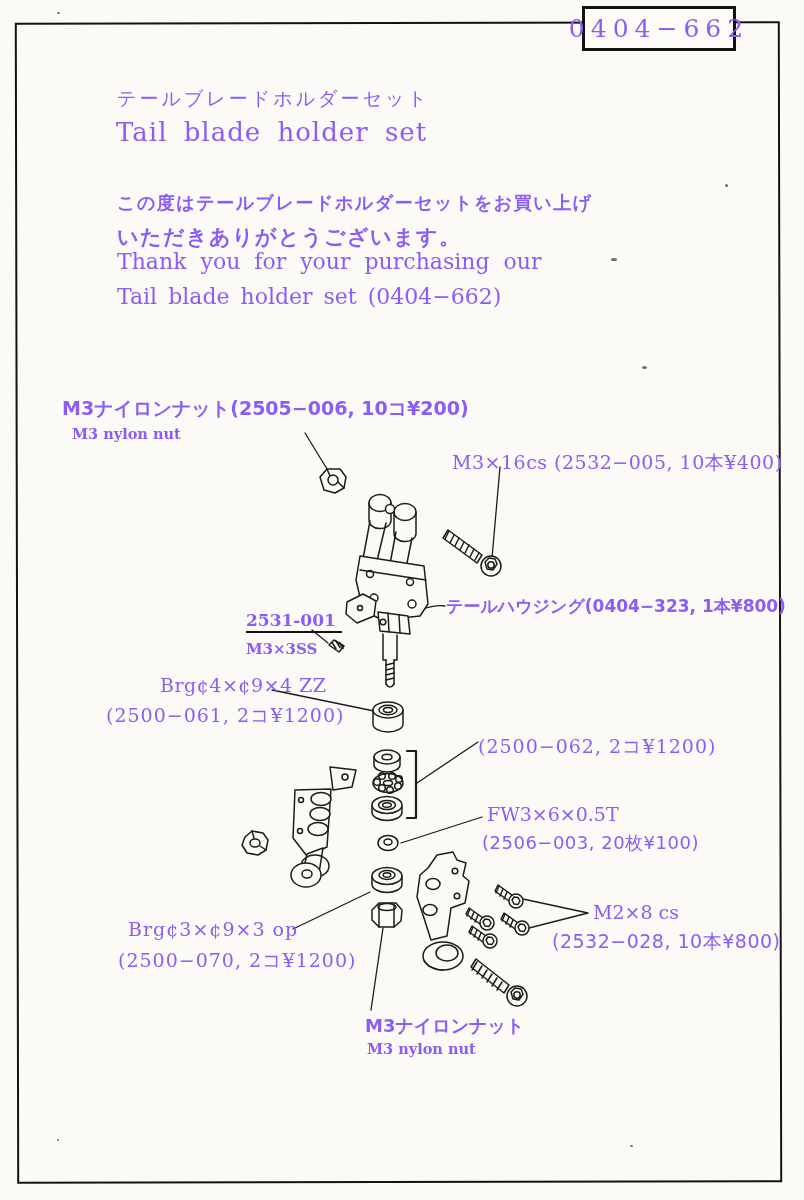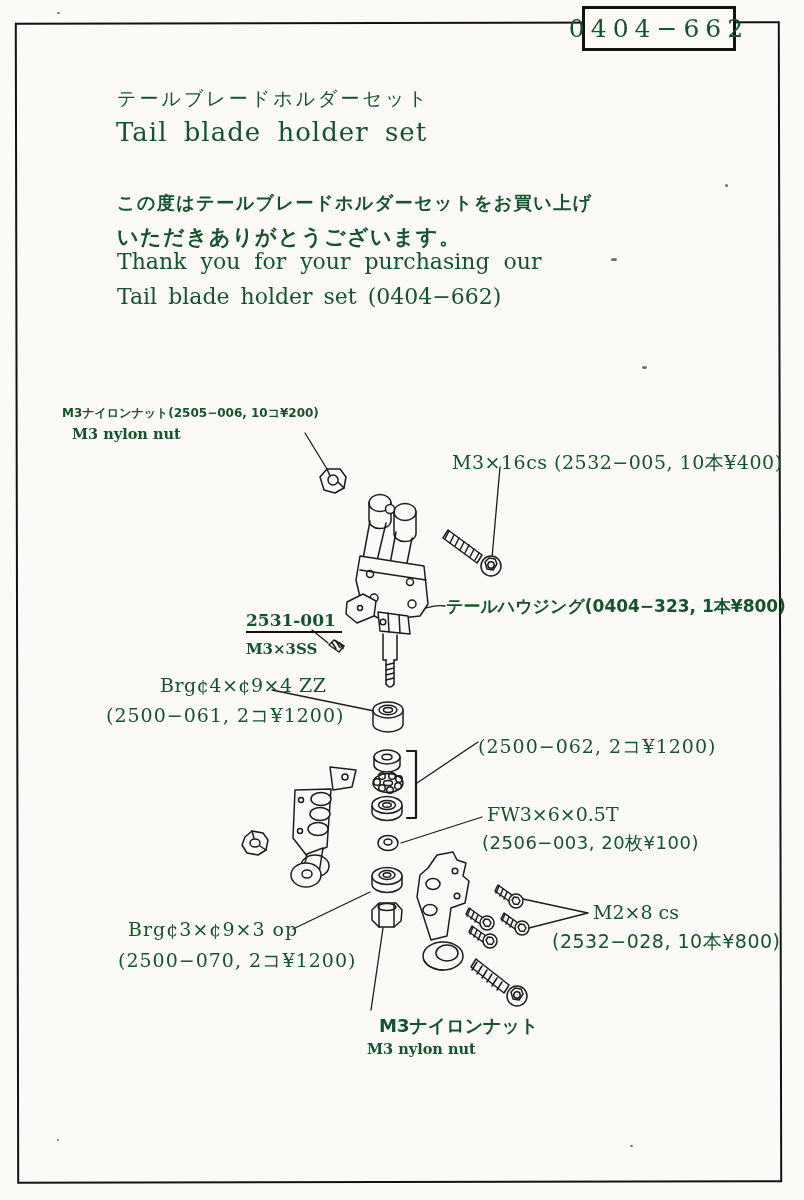--- a/index.html
+++ b/index.html
@@ -1,47 +1,47 @@
 <!DOCTYPE html>
 <html><head>
 <meta charset="utf-8">
 <style>
   html,body{margin:0;padding:0;background:#fbfaf6;}
   .page{position:relative;width:804px;height:1200px;background:#fbfaf6;overflow:hidden;
-        font-family:"DejaVu Serif","Liberation Serif",serif;color:#14532d;}
+        font-family:"DejaVu Serif","Liberation Serif",serif;color:#8b5cf6;}
   .border-frame{position:absolute;left:16px;top:22px;width:761px;height:1157px;
         border:2.5px solid #131313;transform:rotate(-0.12deg);}
   .pn-box{position:absolute;left:582px;top:6px;width:148px;height:39px;
         border:3px solid #131313;background:#fcfbf7;display:flex;align-items:center;justify-content:center;
         font-size:25px;letter-spacing:6px;}
   .lbl{position:absolute;white-space:nowrap;}
   .jp{font-family:"DejaVu Sans","Liberation Sans",sans-serif;}
   .title-jp{left:117px;top:86px;font-size:19px;letter-spacing:3px;}
   .title-en{left:116px;top:117px;font-size:26px;letter-spacing:1px;word-spacing:7px;}
   .intro-jp1{left:117px;top:191px;font-size:18px;font-weight:bold;letter-spacing:1.5px;}
   .intro-jp2{left:117px;top:223px;font-size:21px;font-weight:bold;letter-spacing:1.5px;}
   .intro-en1{left:117px;top:249px;font-size:22px;word-spacing:7px;}
   .intro-en2{left:117px;top:284px;font-size:22px;word-spacing:4px;}
-  .l-nut-top-jp{left:62px;top:405px;font-size:12px;font-weight:bold;}
+  .l-nut-top-jp{left:62px;top:396px;font-size:19px;font-weight:bold;}
   .l-nut-top-en{left:72px;top:425px;font-size:14.5px;font-weight:bold;}
   .l-m3x16{left:452px;top:450px;font-size:19px;letter-spacing:0.5px;}
   .l-tailhousing{left:446px;top:595px;font-size:17px;font-weight:bold;}
   .l-setscrew-no{left:246px;top:610px;font-size:17px;font-weight:bold;border-bottom:2px solid #131313;padding:0 6px 1px 0;}
   .l-setscrew-size{left:246px;top:640px;font-size:15px;font-weight:bold;}
   .l-brgzz-1{left:120px;top:674px;font-size:19px;letter-spacing:0.5px;margin-left:40px;}
   .l-brgzz-2{left:106px;top:703px;font-size:19px;letter-spacing:1px;}
   .l-thrust-1{left:483px;top:706px;font-size:17px;font-weight:bold;}
   .l-thrust-2{left:478px;top:734px;font-size:19px;letter-spacing:1px;}
   .l-fw-1{left:487px;top:803px;font-size:19px;}
   .l-fw-2{left:482px;top:831px;font-size:18px;letter-spacing:0.5px;}
   .l-m2x8-1{left:593px;top:901px;font-size:19px;}
   .l-m2x8-2{left:552px;top:929px;font-size:19px;letter-spacing:0.5px;}
   .l-brgop-1{left:128px;top:918px;font-size:19px;letter-spacing:1px;}
   .l-brgop-2{left:118px;top:948px;font-size:19px;letter-spacing:1px;}
-  .l-nut-bot-jp{left:379px;top:1014px;font-size:18px;font-weight:bold;}
+  .l-nut-bot-jp{left:365px;top:1014px;font-size:18px;font-weight:bold;}
   .l-nut-bot-en{left:367px;top:1040px;font-size:14.5px;font-weight:bold;}
   .speck{position:absolute;background:#6f6c66;border-radius:50%;}
   svg.diagram{position:absolute;left:0;top:0;}
 </style>
 </head>
 <body>
 
 <div class="page">
 
   <div class="border-frame"></div>

